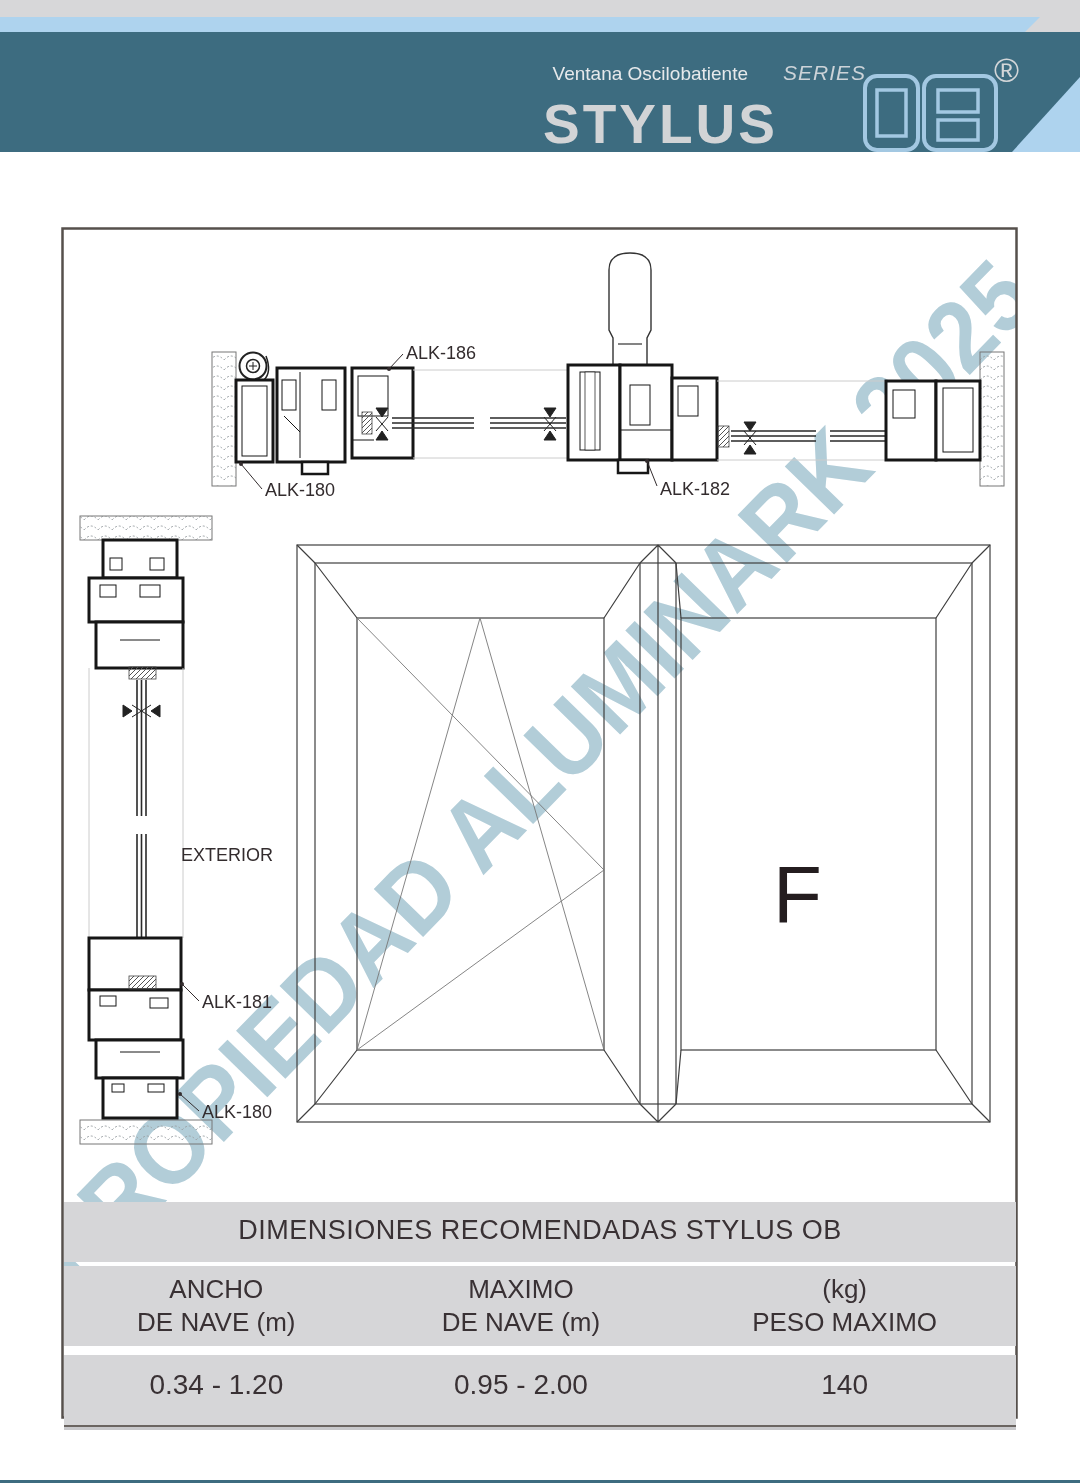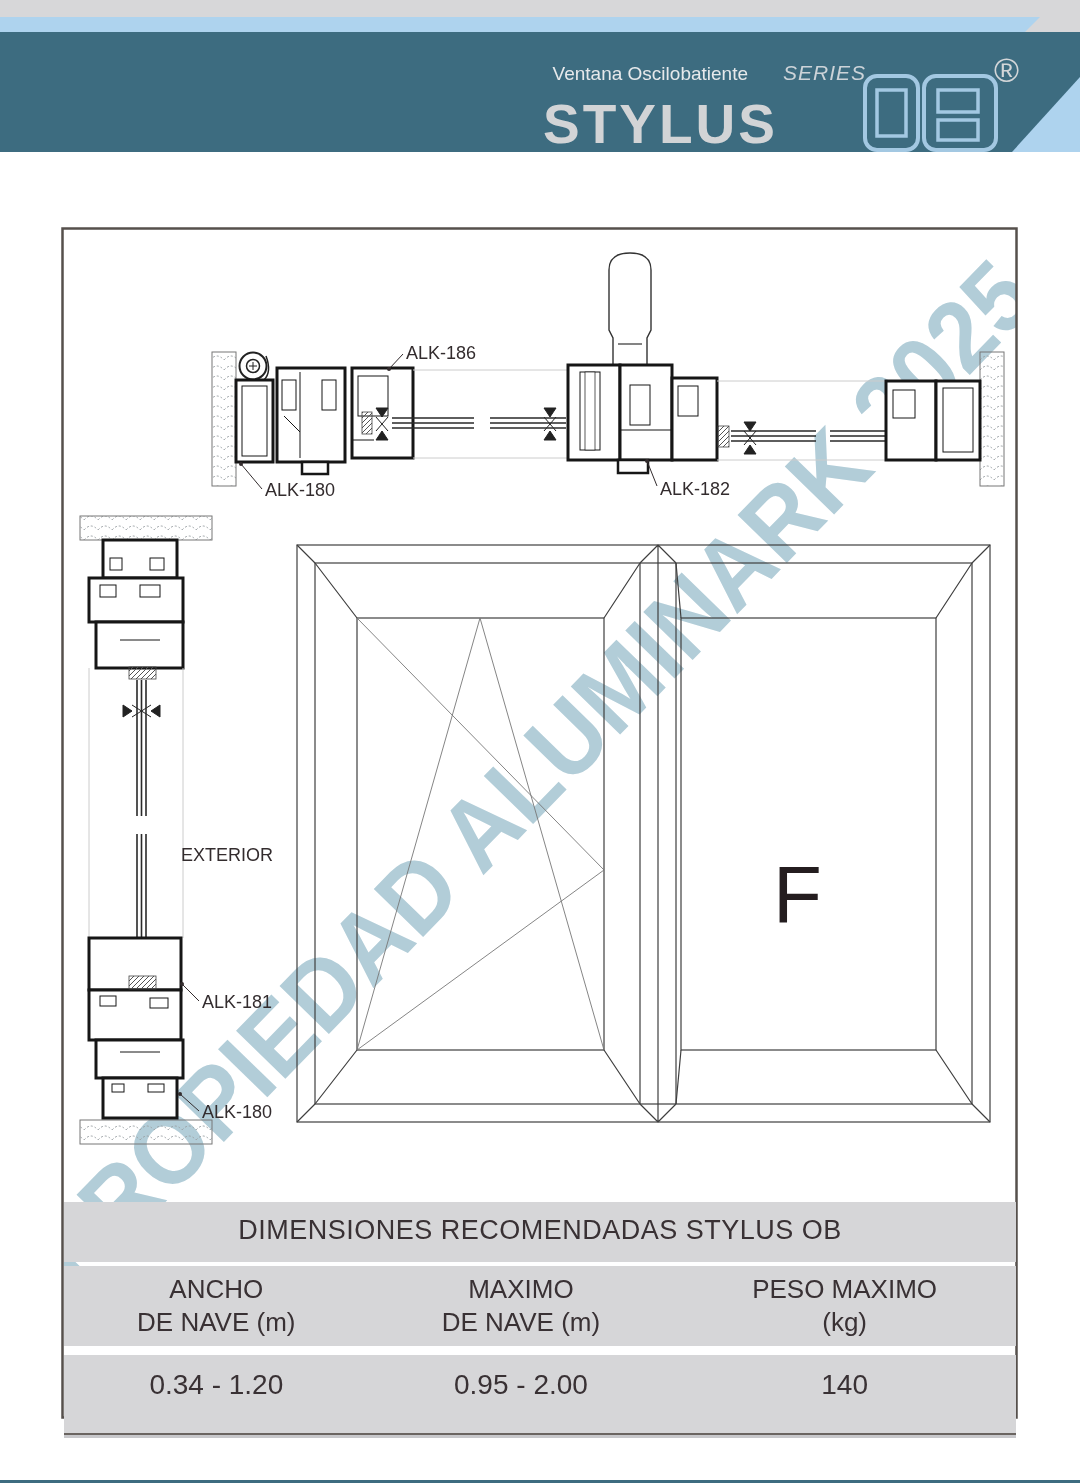--- a/index.html
+++ b/index.html
@@ -8,21 +8,21 @@
     font-family:"Liberation Sans", sans-serif;overflow:hidden;
   }
   svg{position:absolute;left:0;top:0;}
   .tbl-row{
     position:absolute;left:64px;width:952px;background:#d6d6d8;
     color:#393134;text-align:center;box-sizing:border-box;
   }
   .tbl-title{top:1202px;height:60px;line-height:56px;font-size:27px;letter-spacing:.5px;}
   .tbl-head{top:1266px;height:80px;display:flex;font-size:26px;line-height:33px;padding-top:7px;}
   .tbl-data{
-    top:1355px;height:80px;display:flex;font-size:28px;line-height:60px;
+    top:1355px;height:72px;display:flex;font-size:28px;line-height:60px;
     border-bottom:2px solid #6b6561;box-shadow:0 3px 0 rgba(155,155,160,.55);
   }
   .c1{flex:0 0 32%;} .c2{flex:0 0 32%;} .c3{flex:0 0 36%;}
   .bottom-bar{position:absolute;left:0;top:1480px;width:1080px;height:3px;background:#3d6c80;}
 </style>
 </head>
 <body>
 
 <svg width="1080" height="1483" viewBox="0 0 1080 1483">
   <defs>
@@ -240,22 +240,22 @@
 <div class="tbl-row tbl-head">
   <div class="c1">
     <div>ANCHO</div>
       <div>DE NAVE (m)</div>
   </div>
   <div class="c2">
     <div>MAXIMO</div>
       <div>DE NAVE (m)</div>
   </div>
   <div class="c3">
-    <div>PESO MAXIMO</div>
-      <div>(kg)</div>
+    <div>(kg)</div>
+      <div>PESO MAXIMO</div>
   </div>
 </div>
 
 <div class="tbl-row tbl-data">
   <div class="c1">0.34 - 1.20</div>
   <div class="c2">0.95 - 2.00</div>
   <div class="c3">140</div>
 </div>
 
 <div class="bottom-bar"></div>

